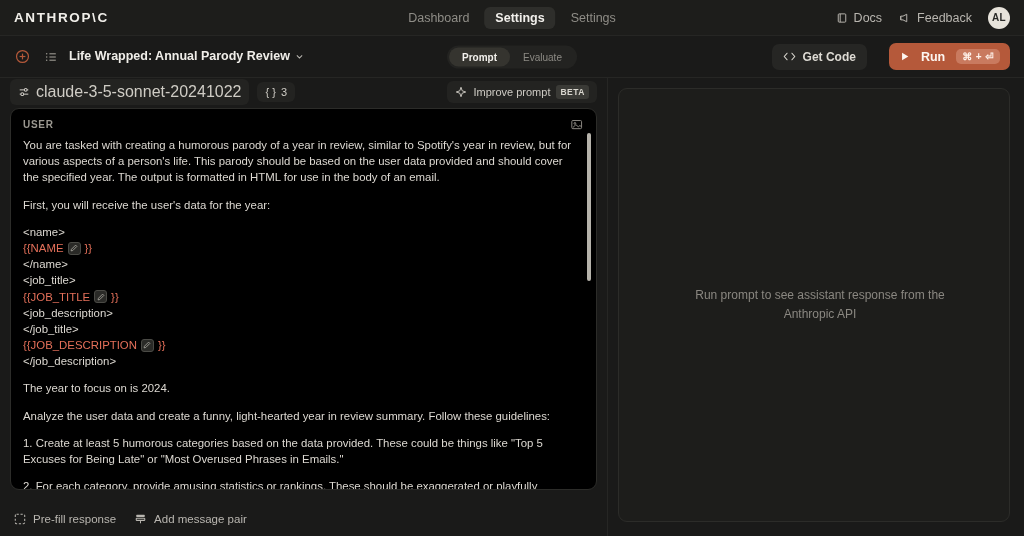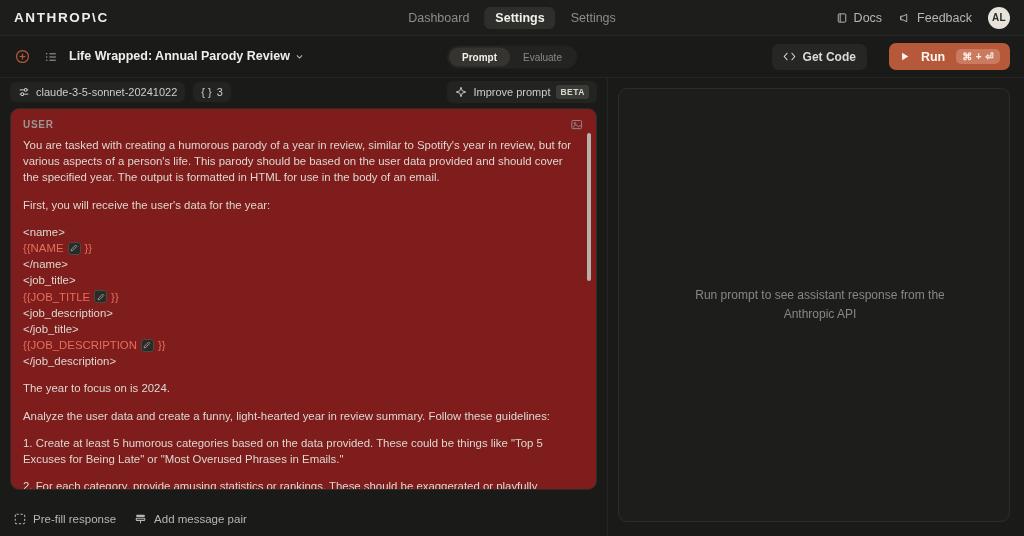--- a/index.html
+++ b/index.html
@@ -204,21 +204,21 @@
     height: 28px;
     display: flex;
     align-items: center;
     padding: 0 10px;
     gap: 8px;
   }
   .model-chip {
     display: flex;
     align-items: center;
     gap: 6px;
-    font-size: 11px;
+    font-size: 16px;
     color: #cfccc5;
     background: #232321;
     border-radius: 6px;
     padding: 4px 8px;
     cursor: pointer;
   }
   .var-chip {
     display: flex;
     align-items: center;
     gap: 5px;
@@ -248,21 +248,21 @@
     font-weight: 700;
     letter-spacing: 0.06em;
     border-radius: 3px;
     padding: 2px 4px;
   }
 
   
   .promptcard {
     margin: 2px 10px 12px 10px;
     flex: 1;
-    background: #7f1d1d;
+    background: #000000;
     border: 1px solid #2c2c29;
     border-radius: 9px;
     position: relative;
     overflow: hidden;
     display: flex;
     flex-direction: column;
   }
   .card-head {
     display: flex;
     align-items: flex-start;

